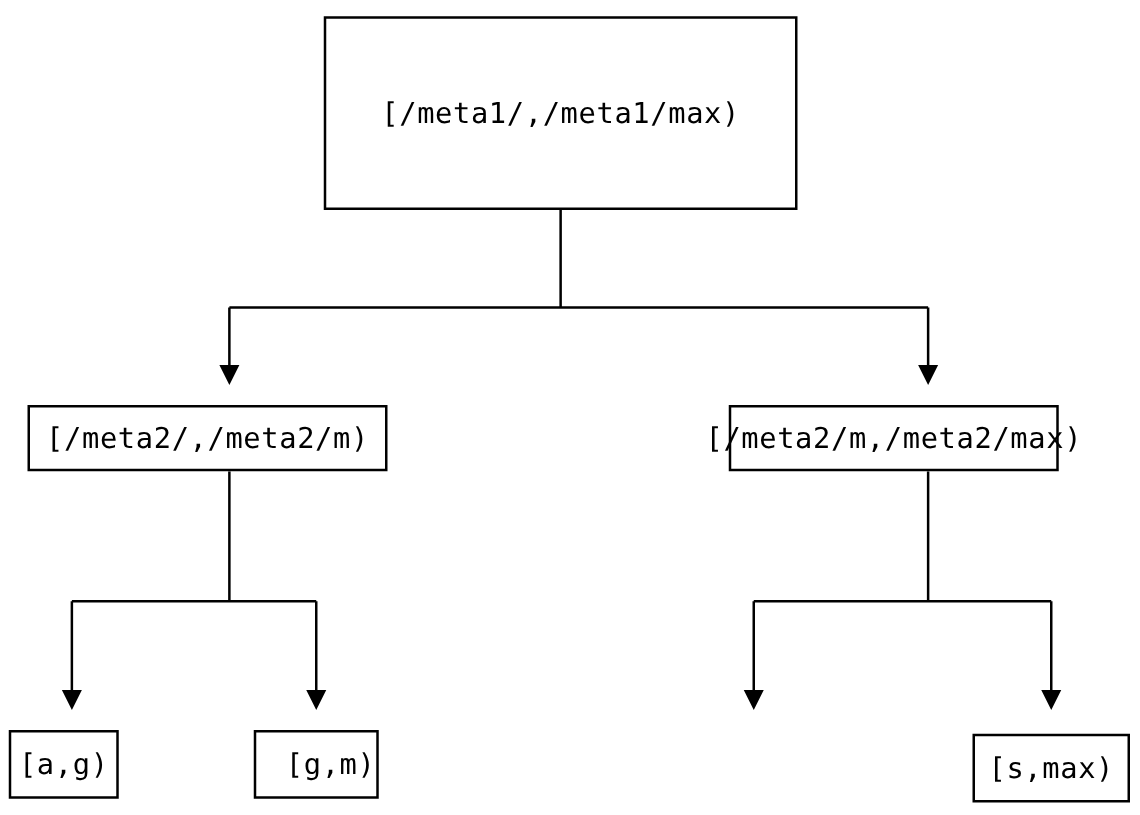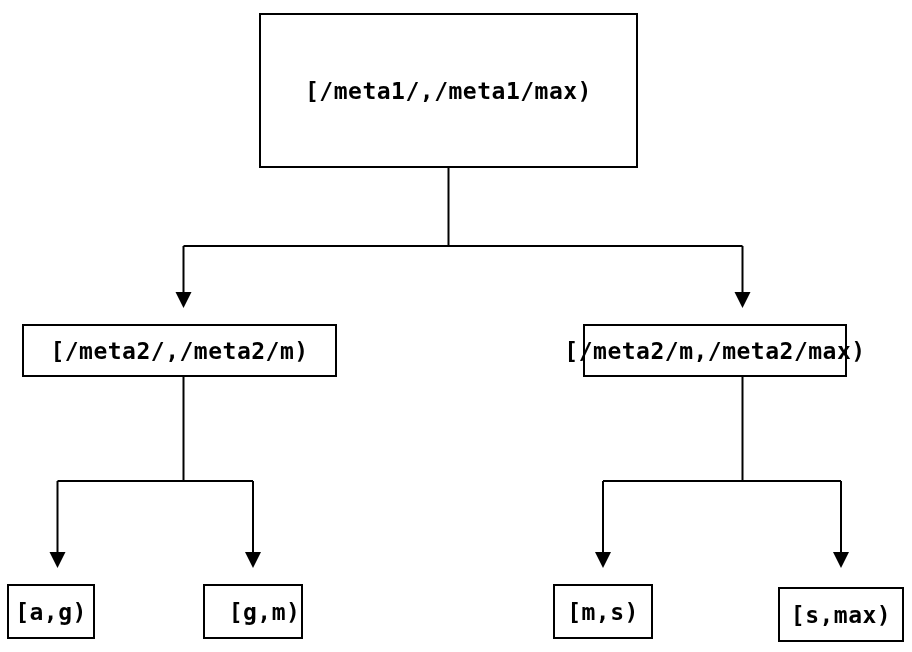--- a/index.html
+++ b/index.html
@@ -33,27 +33,27 @@
   }
   .node {
     position: absolute;
     box-sizing: border-box;
     border: 2px solid #000000;
     background: #ffffff;
     display: flex;
     align-items: center;
     justify-content: center;
     font-size: 23px;
-    font-weight: bold;
+    font-weight: normal;
     color: #000000;
     white-space: nowrap;
     letter-spacing: 0.5px;
   }
   #node-root  { left: 259px; top: 13px;  width: 379px; height: 155px; }
-  #node-left  { left: 22px;  top: 324px; width: 315px; height: 53px;  }
+  #node-left  { left: 22px;  top: 324px; width: 288px; height: 53px;  }
   #node-right { left: 583px; top: 324px; width: 264px; height: 53px;  }
   #node-ll    { left: 7px;   top: 584px; width: 88px; height: 55px;  }
   #node-lr    { left: 203px; top: 584px; width: 100px; height: 55px; padding-left: 23px;  }
   #node-rl    { left: 553px; top: 584px; width: 100px; height: 55px;  }
   #node-rr    { left: 778px; top: 572px; width: 126px; height: 55px; margin-top: 15px;  }
 </style>
 </head>
 <body>
 
 <div class="canvas">
@@ -85,17 +85,16 @@
   <div class="node" id="node-root">[/meta1/,/meta1/max)</div>
 
   <div class="node" id="node-left">[/meta2/,/meta2/m)</div>
 
   <div class="node" id="node-right">[/meta2/m,/meta2/max)</div>
 
   <div class="node" id="node-ll">[a,g)</div>
 
   <div class="node" id="node-lr">[g,m)</div>
 
-  <div class="node" id="node-rl">[m,s)</div>
 
   <div class="node" id="node-rr">[s,max)</div>
 
 </div>
 
 </body></html>

